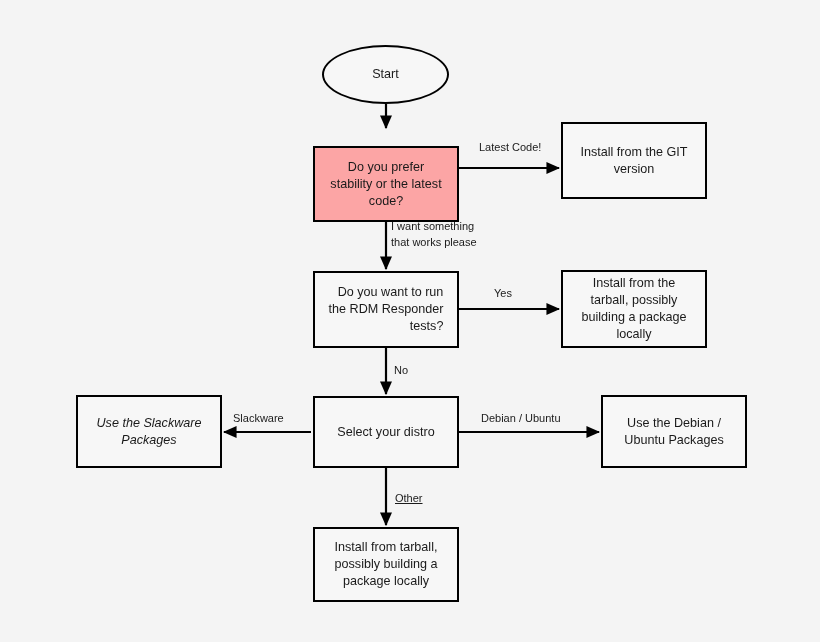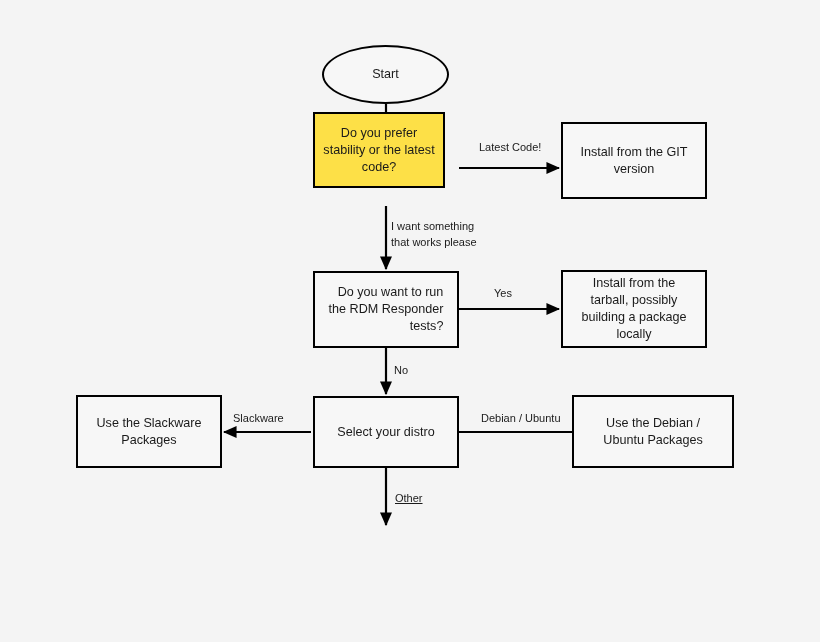--- a/index.html
+++ b/index.html
@@ -88,21 +88,21 @@
         <path d="M 311 432 L 224 432" marker-end="url(#arrowhead)" stroke="#000000"></path>
         <path d="M 459 432 L 599 432" marker-end="url(#arrowhead)" stroke="#000000"></path>
         <path d="M 386 468 L 386 525" marker-end="url(#arrowhead)" stroke="#000000"></path>
       </g>
   </svg>
 
   <div class="node-terminal" style="left: 322px; top: 45px; width: 127px; height: 59px; background: rgb(247, 247, 247); border-color: rgb(0, 0, 0);">
     <span class="node-label">Start</span>
   </div>
 
-  <div class="node-box" style="left: 313px; top: 112px; width: 132px; height: 76px; background: #fde047; border-color: rgb(0, 0, 0);">
+  <div class="node-box" style="left: 313px; top: 146px; width: 146px; height: 76px; background: #fca5a5; border-color: rgb(0, 0, 0);">
     <span class="node-label">Do you prefer
 stability or the latest
 code?</span>
   </div>
 
   <div class="node-box" style="left: 561px; top: 122px; width: 146px; height: 77px; background: rgb(247, 247, 247); border-color: rgb(0, 0, 0);">
     <span class="node-label">Install from the GIT
 version</span>
   </div>
 
@@ -116,30 +116,35 @@
     <span class="node-label">Install from the
 tarball, possibly
 building a package
 locally</span>
   </div>
 
   <div class="node-box" style="left: 313px; top: 396px; width: 146px; height: 72px; background: rgb(247, 247, 247); border-color: rgb(0, 0, 0);">
     <span class="node-label">Select your distro</span>
   </div>
 
-  <div class="node-box" style="left: 76px; top: 395px; width: 146px; height: 73px; background: rgb(247, 247, 247); border-color: rgb(0, 0, 0);">
+  <div class="node-box" style="left: 76px; top: 395px; width: 146px; height: 73px; background: rgb(247, 247, 247); border-color: rgb(0, 0, 0); font-style: italic;">
     <span class="node-label">Use the Slackware
 Packages</span>
   </div>
 
-  <div class="node-box" style="left: 572px; top: 395px; width: 162px; height: 73px; background: rgb(247, 247, 247); border-color: rgb(0, 0, 0); text-align: center;">
+  <div class="node-box" style="left: 601px; top: 395px; width: 146px; height: 73px; background: rgb(247, 247, 247); border-color: rgb(0, 0, 0); text-align: center;">
     <span class="node-label">Use the Debian /
 Ubuntu Packages</span>
   </div>
 
+  <div class="node-box" style="left: 313px; top: 527px; width: 146px; height: 75px; background: rgb(247, 247, 247); border-color: rgb(0, 0, 0);">
+    <span class="node-label">Install from tarball,
+possibly building a
+package locally</span>
+  </div>
 
   <div class="edge-label" style="left: 479px; top: 139px; color: rgb(26, 26, 26);">Latest Code!</div>
   <div class="edge-label" style="left: 391px; top: 218px; color: rgb(26, 26, 26);">I want something
 that works please</div>
   <div class="edge-label" style="left: 494px; top: 285px; color: rgb(26, 26, 26);">Yes</div>
   <div class="edge-label" style="left: 394px; top: 362px; color: rgb(26, 26, 26);">No</div>
   <div class="edge-label" style="left: 233px; top: 410px; color: rgb(26, 26, 26);">Slackware</div>
   <div class="edge-label" style="left: 481px; top: 410px; color: rgb(26, 26, 26);">Debian / Ubuntu</div>
   <div class="edge-label" style="left: 395px; top: 490px; color: rgb(26, 26, 26); text-decoration: underline;">Other</div>
 

